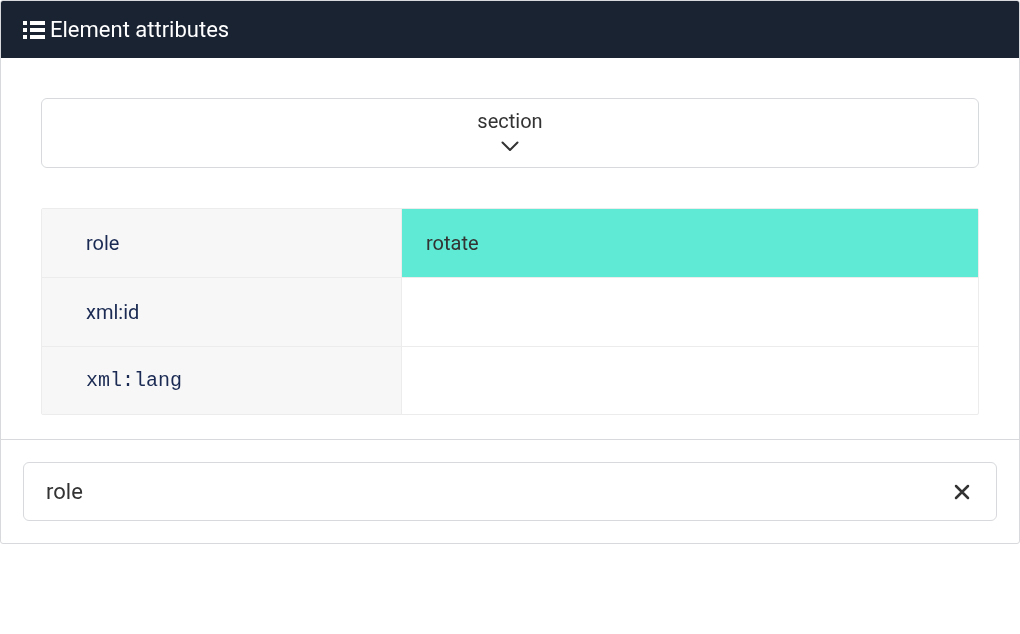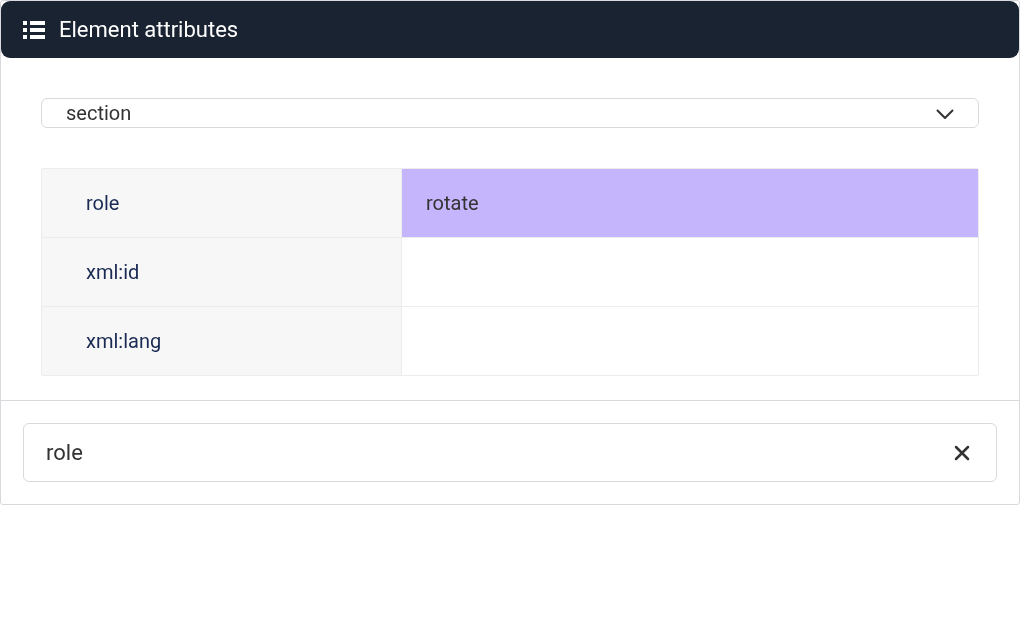--- a/index.html
+++ b/index.html
@@ -13,68 +13,68 @@
     border: 1px solid #d7d9dc;
     border-radius: 3px;
     overflow: hidden;
   }
   .panel-header {
     background: #1a2332;
     color: #fff;
     padding: 16px 22px;
     display: flex;
     align-items: center;
-    gap: 14px;
+    gap: 5px;
     font-size: 22px;
     font-weight: 400;
-    border-radius: 9px;
   }
   .panel-header .icon-wrap {
     display: inline-flex;
     align-items: center;
   }
   .panel-body {
     padding: 40px 40px 24px 40px;
   }
   .dropdown {
     width: 100%;
     border: 1px solid #d7d9dc;
     border-radius: 6px;
     background: #fff;
-    padding: 2px 24px;
+    padding: 10px 24px;
     font-size: 20px;
     color: #333;
     display: flex;
     align-items: center;
     justify-content: space-between;
     cursor: pointer;
+    flex-direction: column;
   }
   .attr-table {
     margin-top: 40px;
     width: 100%;
     border: 1px solid #ececec;
     border-radius: 2px;
     border-collapse: collapse;
     font-size: 20px;
   }
   .attr-row {
     display: flex;
     border-bottom: 1px solid #ececec;
   }
-  .attr-row:last-child { border-bottom: none; }
+  .attr-row:last-child { border-bottom: none; font-family: Liberation Mono, monospace; }
   .attr-name {
     width: 360px;
     background: #f7f7f8;
     padding: 22px 20px 22px 44px;
     color: #1a2a52;
     border-right: 1px solid #ececec;
   }
   .attr-value {
     flex: 1;
-    background: #c4b5fd;
+    background: #5eead4;
     padding: 22px 20px 22px 24px;
     color: #333;
     white-space: nowrap;
     overflow: hidden;
   }
   .panel-footer {
     border-top: 1px solid #d7d9dc;
     padding: 22px 22px;
   }
   .filter-input-wrap {

